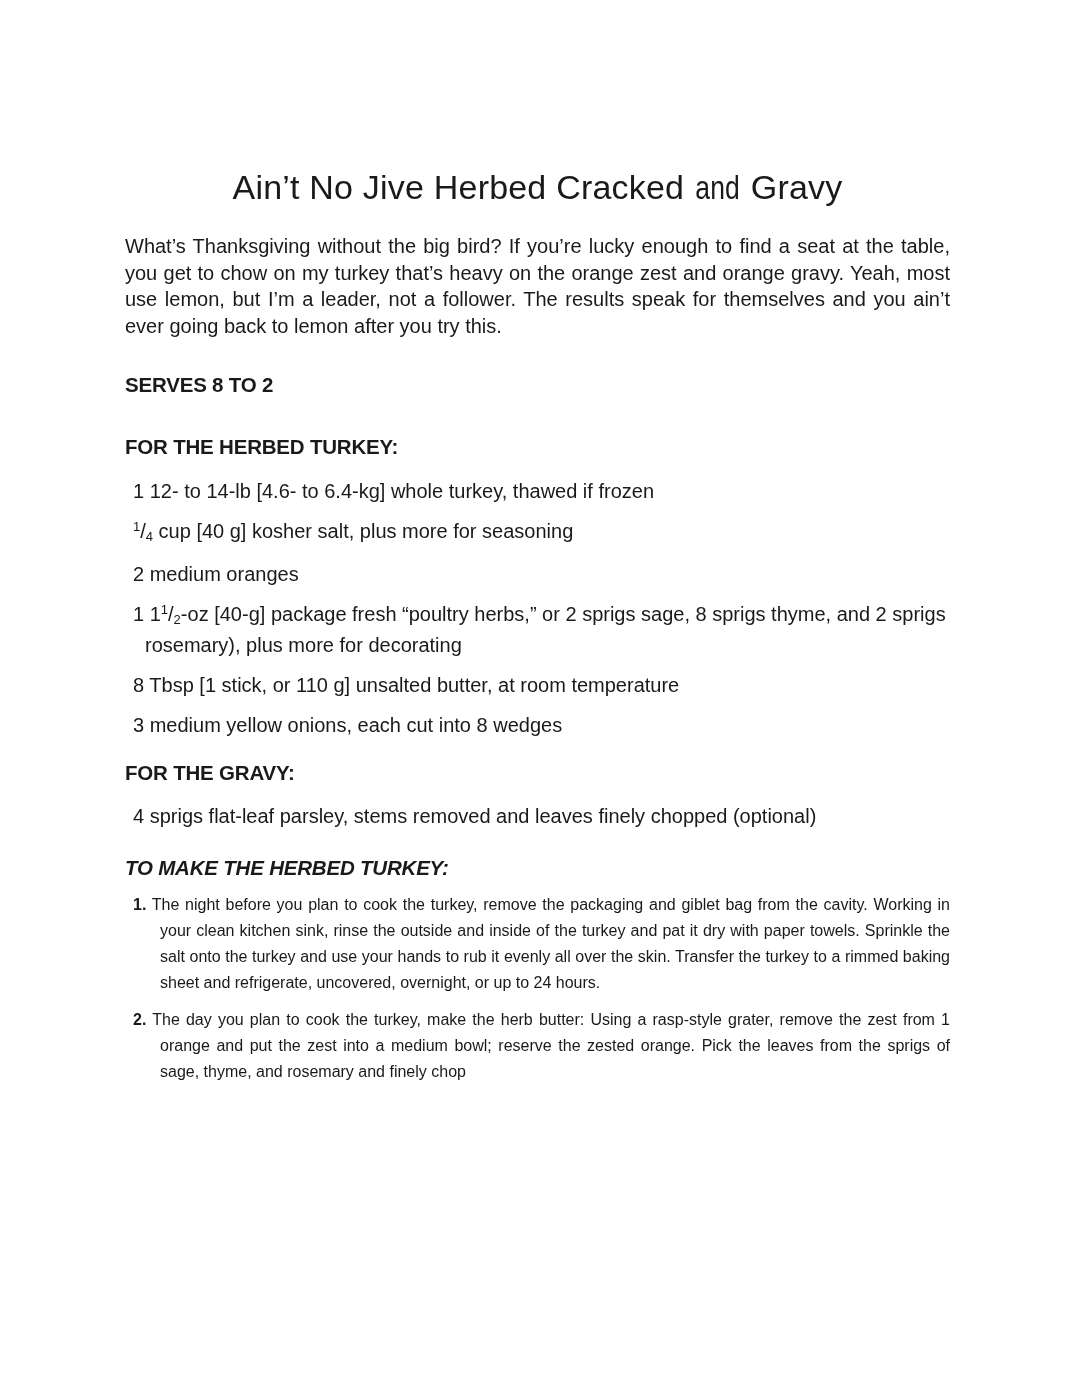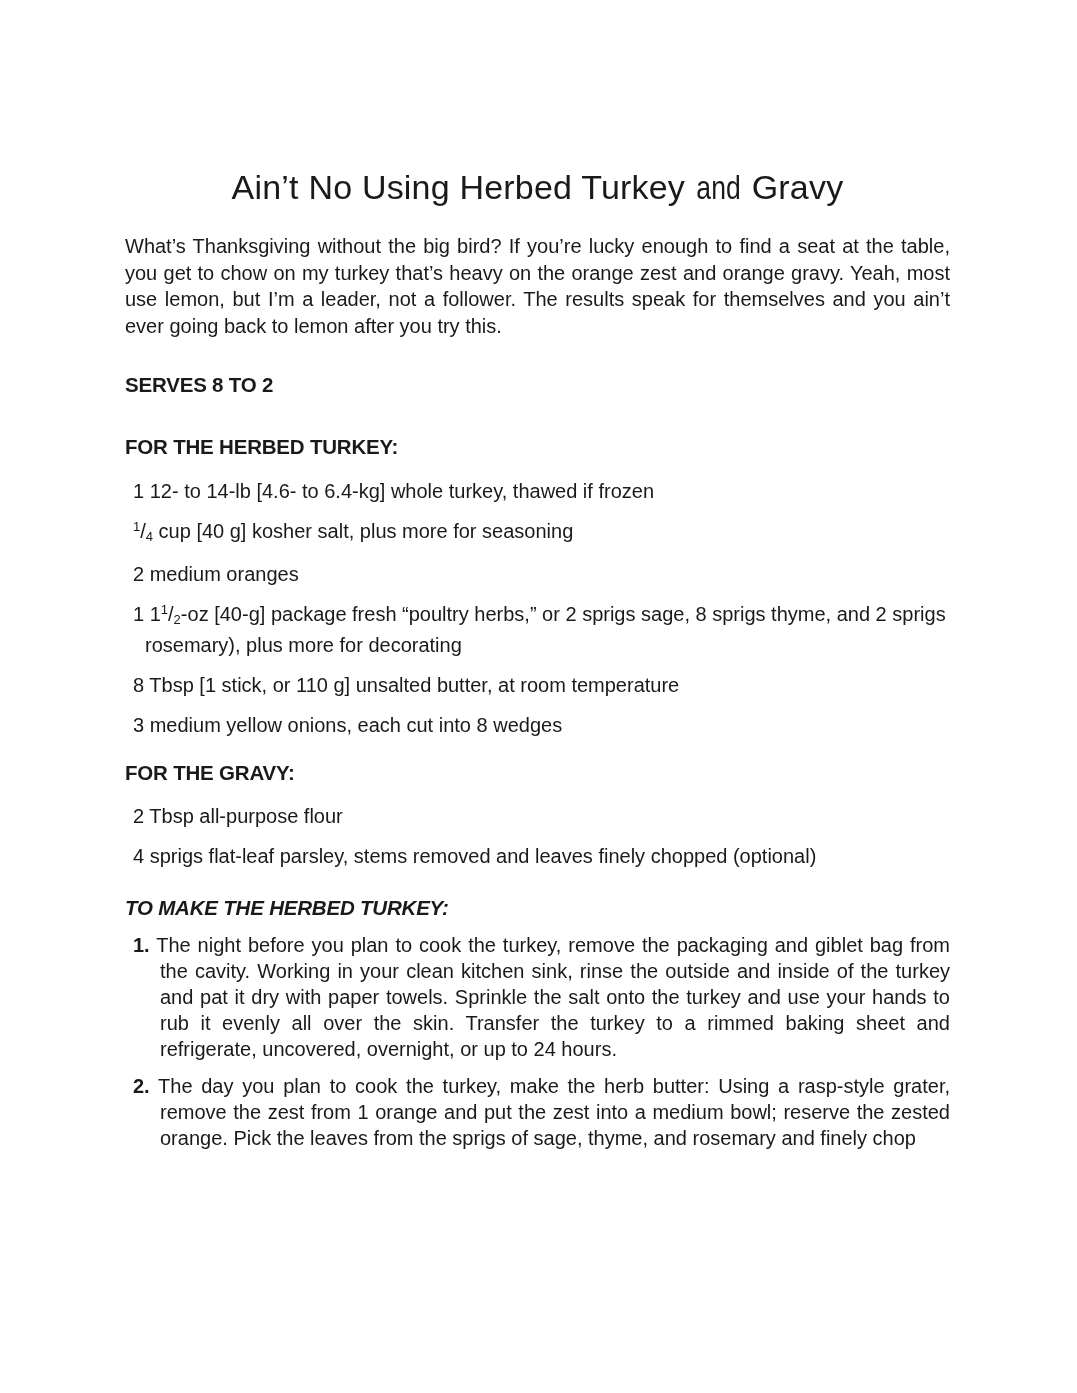--- a/index.html
+++ b/index.html
@@ -59,53 +59,52 @@
   }
 
   .frac-sup { font-size: 13px; position: relative; top: -7px; }
   .frac-sub { font-size: 13px; position: relative; top: 3px; }
 
   .step-list { margin: 0; }
   .step {
     margin: 0 0 11px 8px;
     padding-left: 27px;
     text-indent: -27px;
-    font-size: 20px;
+    font-size: 16px;
     line-height: 26px;
     text-align: justify;
   }
   .step-number { font-weight: 700; }
 </style>
 </head>
 <body>
 
 <div class="page">
   <div class="content">
 
-    <h1 class="recipe-title"><span>Ain’t No Using Herbed Turkey </span><span class="condensed">and</span><span> Gravy</span></h1>
+    <h1 class="recipe-title"><span>Ain’t No Jive Herbed Cracked </span><span class="condensed">and</span><span> Gravy</span></h1>
 
     <p class="intro">What’s Thanksgiving without the big bird? If you’re lucky enough to find a seat at the table, you get to chow on my turkey that’s heavy on the orange zest and orange gravy. Yeah, most use lemon, but I’m a leader, not a follower. The results speak for themselves and you ain’t ever going back to lemon after you try this.</p>
 
     <h2 class="section-heading serves-heading">SERVES 8 TO 2</h2>
 
     <h2 class="section-heading turkey-heading">FOR THE HERBED TURKEY:</h2>
 
     <div class="ingredient-list">
       <p class="ingredient"><span>1 12- to 14-lb [4.6- to 6.4-kg] whole turkey, thawed if frozen</span></p>
       <p class="ingredient"><span></span><span class="frac-sup">1</span><span>/</span><span class="frac-sub">4</span><span> cup [40 g] kosher salt, plus more for seasoning</span></p>
       <p class="ingredient"><span>2 medium oranges</span></p>
       <p class="ingredient"><span>1 1</span><span class="frac-sup">1</span><span>/</span><span class="frac-sub">2</span><span>-oz [40-g] package fresh “poultry herbs,” or 2 sprigs sage, 8 sprigs thyme, and 2 sprigs rosemary), plus more for decorating</span></p>
       <p class="ingredient"><span>8 Tbsp [1 stick, or 110 g] unsalted butter, at room temperature</span></p>
       <p class="ingredient"><span>3 medium yellow onions, each cut into 8 wedges</span></p>
     </div>
 
     <h2 class="section-heading gravy-heading">FOR THE GRAVY:</h2>
 
     <div class="ingredient-list">
-      <p class="ingredient"><span>2 Tbsp all-purpose flour</span></p>
       <p class="ingredient"><span>4 sprigs flat-leaf parsley, stems removed and leaves finely chopped (optional)</span></p>
     </div>
 
     <h2 class="section-heading method-heading">TO MAKE THE HERBED TURKEY:</h2>
 
     <div class="step-list">
       <p class="step"><span class="step-number">1.</span> <span>The night before you plan to cook the turkey, remove the packaging and giblet bag from the cavity. Working in your clean kitchen sink, rinse the outside and inside of the turkey and pat it dry with paper towels. Sprinkle the salt onto the turkey and use your hands to rub it evenly all over the skin. Transfer the turkey to a rimmed baking sheet and refrigerate, uncovered, overnight, or up to 24 hours.</span></p>
       <p class="step"><span class="step-number">2.</span> <span>The day you plan to cook the turkey, make the herb butter: Using a rasp-style grater, remove the zest from 1 orange and put the zest into a medium bowl; reserve the zested orange. Pick the leaves from the sprigs of sage, thyme, and rosemary and finely chop</span></p>
     </div>
 

